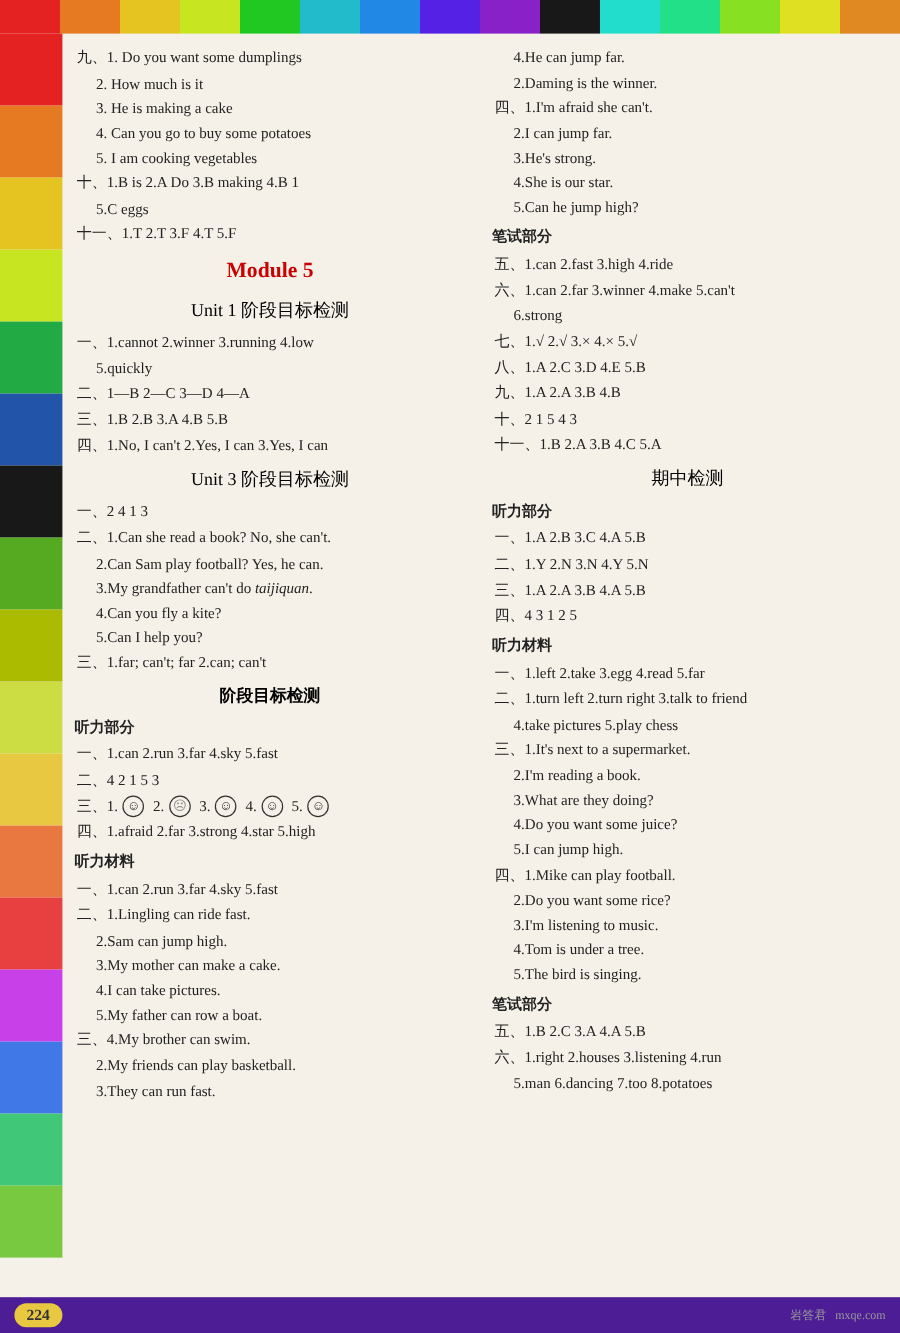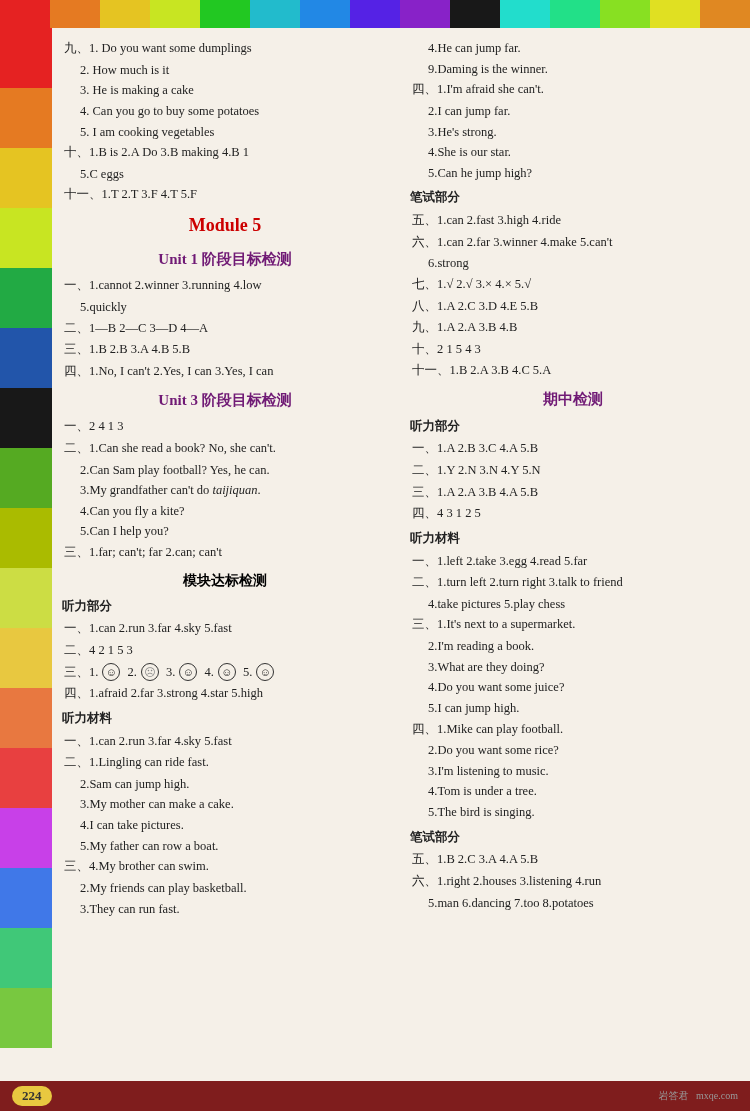--- a/index.html
+++ b/index.html
@@ -69,23 +69,23 @@
     .section-title {
       text-align: center;
       font-weight: bold;
       font-size: 18px;
       color: #c00;
       margin: 6px 0 4px 0;
     }
 
     .unit-title {
       text-align: center;
-      font-weight: bold;
+      font-weight: normal;
       font-size: 15px;
-      color: #701a75;
+      color: #000000;
       margin: 6px 0 4px 0;
     }
 
     .sub-title {
       text-align: center;
       font-weight: bold;
       font-size: 14px;
       color: #000;
       margin: 6px 0 4px 0;
     }
@@ -110,21 +110,21 @@
       font-size: 11px;
     }
 
     
     .bottom-bar {
       position: absolute;
       bottom: 0;
       left: 0;
       right: 0;
       height: 30px;
-      background: #7f1d1d;
+      background: #4c1d95;
       display: flex;
       align-items: center;
       justify-content: space-between;
       padding: 0 12px;
     }
 
     .page-num {
       background: #e8c840;
       color: #333;
       padding: 2px 10px;
@@ -205,21 +205,21 @@
     <div class="unit-title">Unit 3  阶段目标检测</div>
 
     <div class="item">一、2  4  1  3</div>
     <div class="item">二、1.Can she read a book? No, she can't.</div>
     <div class="indent">2.Can Sam play football? Yes, he can.</div>
     <div class="indent">3.My grandfather can't do <em>taijiquan</em>.</div>
     <div class="indent">4.Can you fly a kite?</div>
     <div class="indent">5.Can I help you?</div>
     <div class="item">三、1.far; can't; far  2.can; can't</div>
 
-    <div class="sub-title">模块达标检测</div>
+    <div class="sub-title">阶段目标检测</div>
     <div class="bold" style="margin:4px 0 2px 2px;">听力部分</div>
 
     <div class="item">一、1.can  2.run  3.far  4.sky  5.fast</div>
     <div class="item">二、4  2  1  5  3</div>
     <div class="item" style="display:flex; align-items:center; gap:4px; flex-wrap:wrap;">
       三、1.<span class="smiley">☺</span>
       &nbsp;2.<span class="smiley" style="color:#888;">☹</span>
       &nbsp;3.<span class="smiley">☺</span>
       &nbsp;4.<span class="smiley">☺</span>
       &nbsp;5.<span class="smiley">☺</span>
@@ -234,21 +234,21 @@
     <div class="indent">3.My mother can make a cake.</div>
     <div class="indent">4.I can take pictures.</div>
     <div class="indent">5.My father can row a boat.</div>
     <div class="item">三、4.My brother can swim.</div>
     <div class="indent">2.My friends can play basketball.</div>
     <div class="indent">3.They can run fast.</div>
   </div>
 
   <div class="right-col">
     <div class="indent">4.He can jump far.</div>
-    <div class="indent">9.Daming is the winner.</div>
+    <div class="indent">2.Daming is the winner.</div>
     <div class="item">四、1.I'm afraid she can't.</div>
     <div class="indent">2.I can jump far.</div>
     <div class="indent">3.He's strong.</div>
     <div class="indent">4.She is our star.</div>
     <div class="indent">5.Can he jump high?</div>
 
     <div class="bold" style="margin:4px 0 2px 2px;">笔试部分</div>
 
     <div class="item">五、1.can  2.fast  3.high  4.ride</div>
     <div class="item">六、1.can  2.far  3.winner  4.make  5.can't</div>

